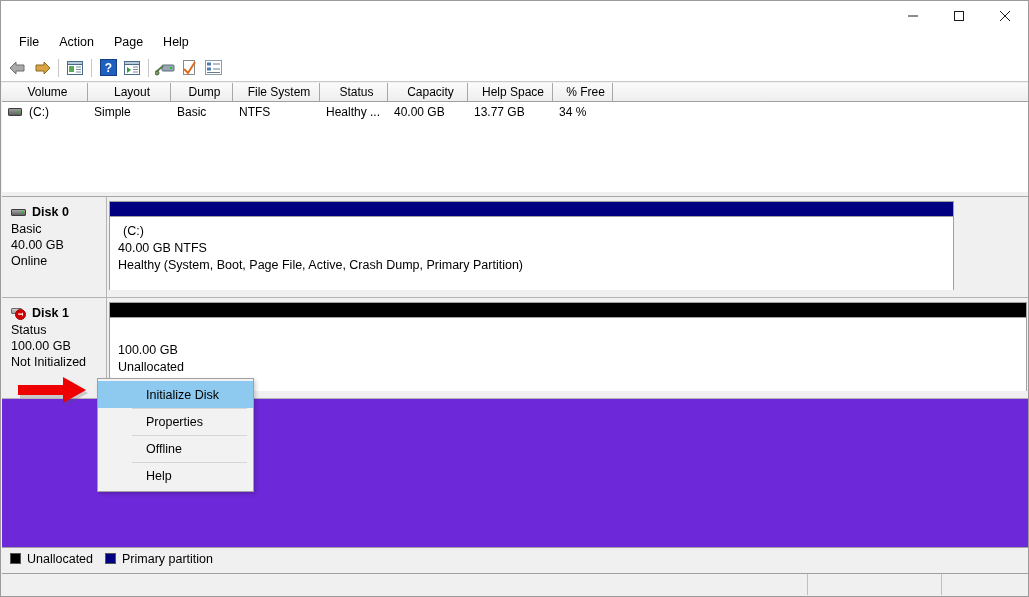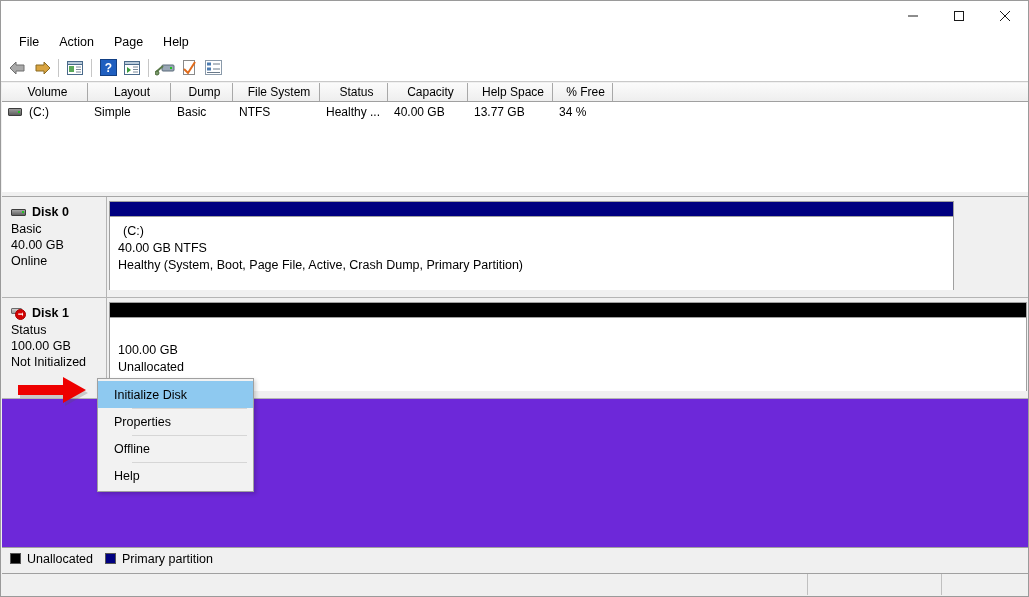--- a/index.html
+++ b/index.html
@@ -391,21 +391,21 @@
     border: 1px solid #a0a0a0;
     box-sizing: border-box;
     padding: 2px 0;
     z-index: 40;
     box-shadow: 2px 2px 4px rgba(0,0,0,0.18);
   }
   .ctx-item {
     height: 27px;
     display: flex;
     align-items: center;
-    padding-left: 16px;
+    padding-left: 48px;
     font-size: 12.5px;
     color: #000000;
     box-sizing: border-box;
     position: relative;
     background: #f2f2f2;
   }
   .ctx-item.highlight {
     background: #8ec9f0;
   }
   .ctx-item:not(:first-child)::before {

